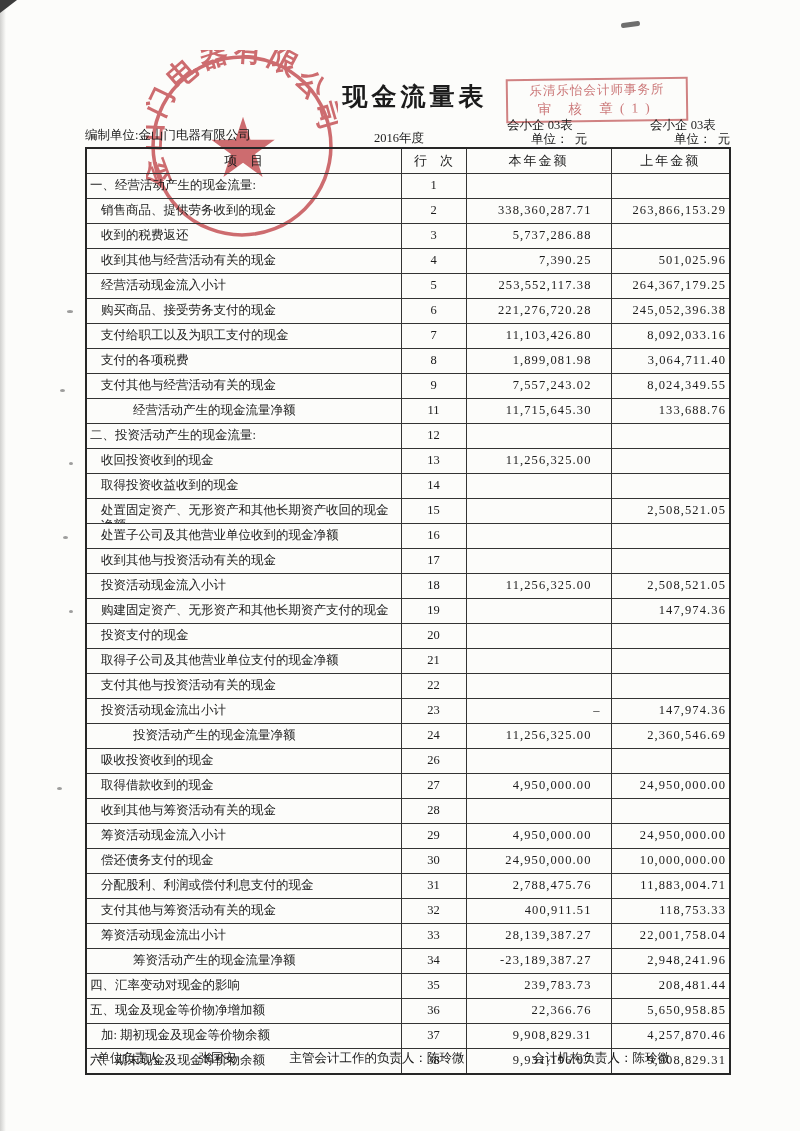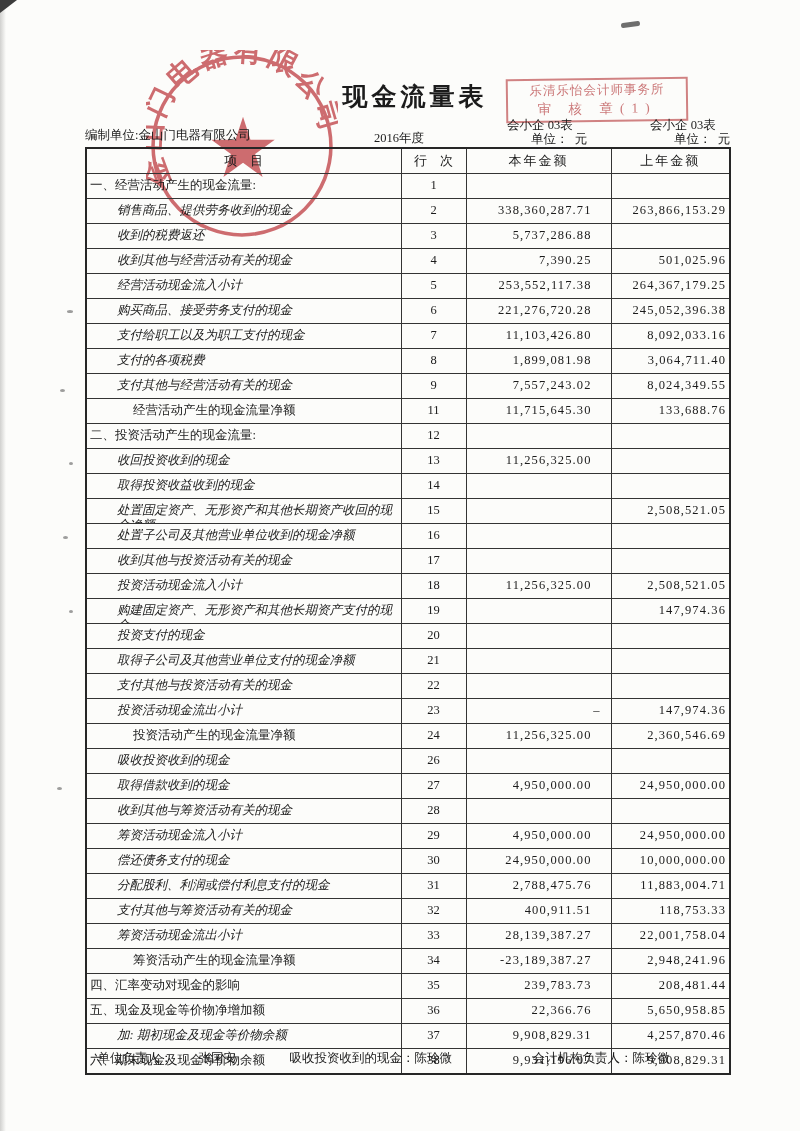--- a/index.html
+++ b/index.html
@@ -33,21 +33,21 @@
   .audit-stamp .l2{font-size:13.5px;letter-spacing:7px;margin-top:1px;}
   
   table.stmt{position:absolute;left:85px;top:147px;width:644px;height:872px;
              border-collapse:collapse;table-layout:fixed;border:2px solid #262626;}
   .stmt th,.stmt td{border:1px solid #343434;vertical-align:top;padding:0;}
   .stmt thead th{height:24px;font-weight:normal;font-size:13px;vertical-align:middle;}
   .stmt thead .h-amt{letter-spacing:2px;margin-left:46px;}
   .stmt tbody tr{height:22px;}
   .c-item{font-size:12.5px;}
   .c-item .clip{height:20px;overflow:hidden;line-height:15px;padding-top:4px;padding-right:2px;}
-  .ind0{padding-left:3px;}  .ind1{padding-left:30px;font-style:italic;}  .ind2{padding-left:46px;}
+  .ind0{padding-left:3px;}  .ind1{padding-left:14px;}  .ind2{padding-left:46px;}
   .c-line{text-align:center;font-size:12.5px;padding-top:4px!important;}
   .amt{text-align:right;font-size:12.5px;letter-spacing:1.1px;padding-top:4px!important;}
   .c-cur{padding-right:19px!important;}
   .c-prev{padding-right:3px!important;}
   .dash{padding-right:10px!important;}
   
   .footer-item{position:absolute;top:1035px;font-size:12.5px;white-space:pre;}
   .f1{left:85px;} .f2{left:277px;} .f3{left:520px;}
   .f-name{margin-left:26px;}
 </style>
@@ -396,19 +396,19 @@
       <td class="amt c-cur">9,931,196.07</td>
       <td class="amt c-prev">9,908,829.31</td>
     </tr>
       </tbody>
   </table>
 
   <div class="footer-item f1">
     <span>单位负责人：</span><span class="f-name">张国安</span>
   </div>
   <div class="footer-item f2">
-    <span>吸收投资收到的现金：</span><span>陈玲微</span>
+    <span>主管会计工作的负责人：</span><span>陈玲微</span>
   </div>
   <div class="footer-item f3">
     <span>会计机构负责人：</span><span>陈玲微</span>
   </div>
 
 </div>
 
 </body></html>

